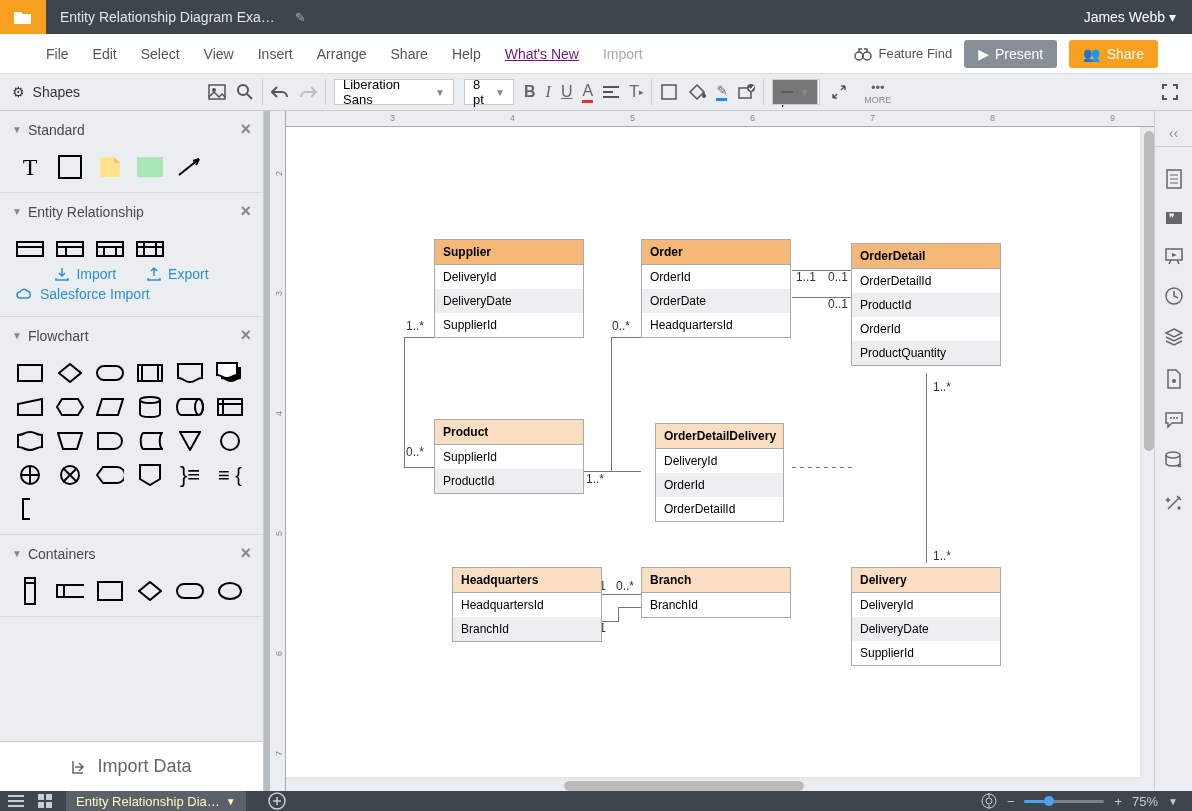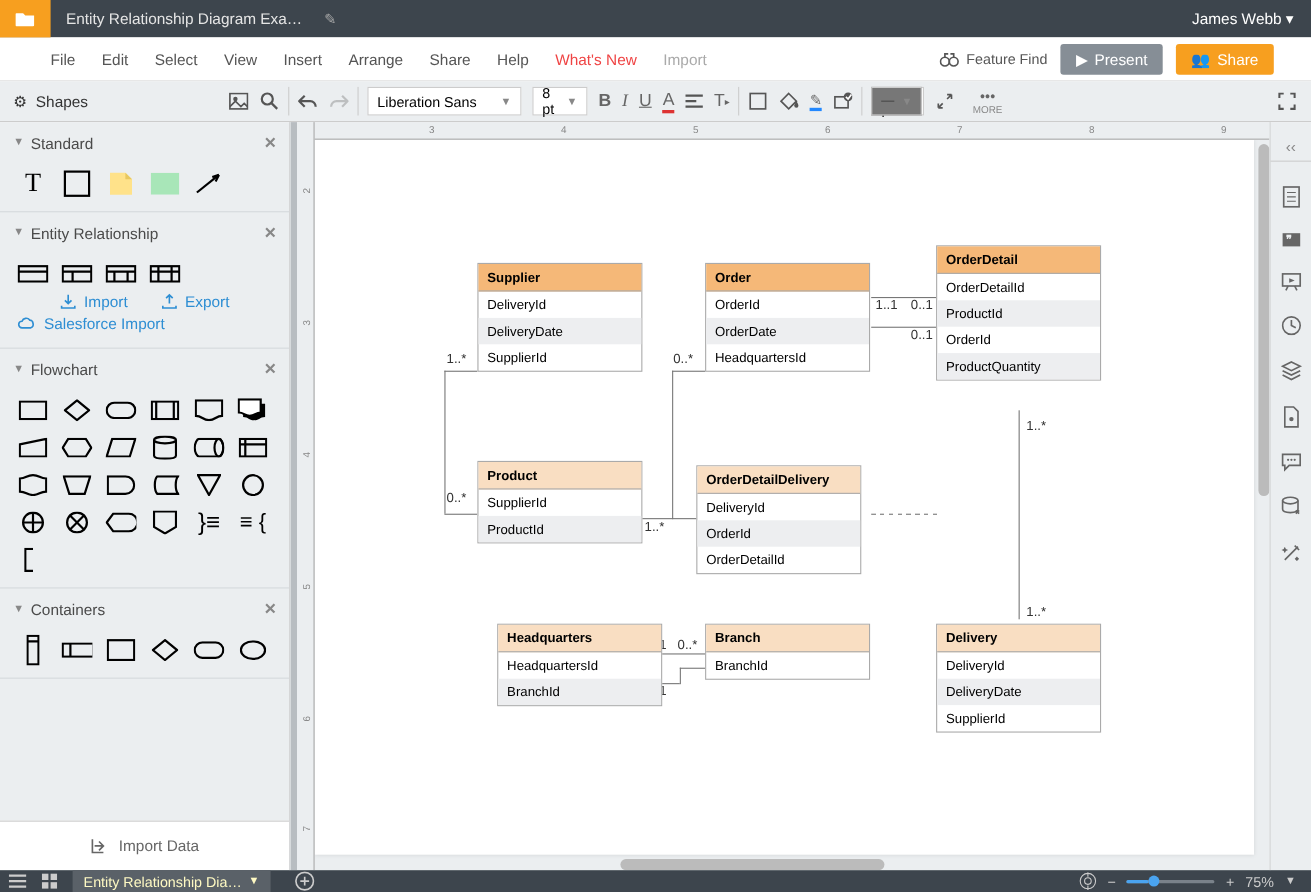--- a/index.html
+++ b/index.html
@@ -4,50 +4,50 @@
 <style>
 *{box-sizing:border-box;margin:0;padding:0;font-family:"Liberation Sans",Arial,sans-serif}
 body{background:#fff;overflow:hidden;font-size:13px}
 .title-bar{height:34px;background:#3d454d;color:#fff;display:flex;align-items:center;padding:0}
 .folder-icon{width:46px;height:34px;background:#f79f1f;display:flex;align-items:center;justify-content:center}
 .doc-title{padding:0 14px;font-size:14px;color:#e5e5e5}
 .pencil{color:#aaa;margin-left:6px}
 .user-menu{margin-left:auto;padding:0 16px;color:#fff;font-size:14px}
 .menu-bar{height:40px;background:#fff;display:flex;align-items:center;padding:0 34px;border-bottom:1px solid #ddd}
 .menu-item{padding:0 12px;color:#555;font-size:14px;cursor:pointer}
-.menu-item.link{color:#ef4444;}
+.menu-item.link{color:#701a75;text-decoration:underline}
 .menu-item.saved{color:#aaa}
 .menu-right{margin-left:auto;display:flex;align-items:center;gap:12px}
 .feature-find{color:#555;display:flex;align-items:center;gap:6px}
 .btn{height:28px;padding:0 14px;border-radius:3px;display:flex;align-items:center;gap:6px;font-size:14px;cursor:pointer;border:none}
 .btn-present{background:#868e96;color:#fff}
 .btn-share{background:#f79f1f;color:#fff}
 .toolbar{height:37px;background:#ebeef0;display:flex;align-items:center;border-bottom:1px solid #ccc}
 .shapes-label{padding:0 12px;display:flex;align-items:center;gap:8px;font-size:14px;color:#333;width:200px}
 .tb-group{display:flex;align-items:center;padding:0 8px;gap:10px}
 .tb-sep{width:1px;height:26px;background:#ccc}
 .tb-btn{color:#666;cursor:pointer;display:flex;align-items:center;justify-content:center}
 .select{background:#fff;border:1px solid #ccc;height:26px;padding:0 8px;font-size:13px;display:flex;align-items:center;gap:6px}
-.select.font{width:140px}
+.select.font{width:120px}
 .select.size{width:50px}
 .select.line{width:46px}
 .select.px{width:48px}
 .main{display:flex;height:calc(100vh - 131px)}
 .left-panel{width:264px;background:#ebeef0;overflow:auto;border-right:1px solid #ccc;display:flex;flex-direction:column}
 .panel-section{border-bottom:1px solid #d5d9dc}
 .panel-head{display:flex;align-items:center;padding:8px 12px;font-size:14px;color:#4a4a4a;cursor:pointer}
 .panel-caret{margin-right:6px;font-size:10px;color:#888}
 .panel-close{margin-left:auto;color:#888;font-size:18px;font-weight:bold}
 .panel-body{padding:8px 16px 14px}
 .shape-row{display:flex;gap:12px;flex-wrap:wrap;align-items:center}
 .shape-row + .shape-row{margin-top:12px}
 .sh{width:28px;height:22px;display:flex;align-items:center;justify-content:center}
 .link-row{display:flex;gap:30px;padding:6px 0 4px;justify-content:center}
 .link-blue{color:#2e8ed3;font-size:14px;display:flex;align-items:center;gap:6px;cursor:pointer}
-.import-data{margin-top:auto;padding:14px;text-align:left;color:#666;font-size:14px;background:#fff;border-top:1px solid #ccc;display:flex;align-items:center;justify-content:center;gap:8px}
+.import-data{margin-top:auto;padding:14px;text-align:left;color:#666;font-size:18px;background:#fff;border-top:1px solid #ccc;display:flex;align-items:center;justify-content:center;gap:8px}
 .canvas-area{flex:1;position:relative;background:#ebeef0;overflow:hidden}
 .left-scroll{width:6px;background:#b8bdc1;position:absolute;left:0;top:0;bottom:0}
 .ruler-h{position:absolute;top:0;left:16px;right:0;height:16px;background:#ebeef0;border-bottom:1px solid #aaa;z-index:5;font-size:9px;color:#888}
 .ruler-v{position:absolute;top:0;left:6px;width:16px;bottom:0;background:#ebeef0;border-right:1px solid #aaa;z-index:5;font-size:9px;color:#888}
 .tick-h{position:absolute;top:2px}
 .tick-v{position:absolute;left:4px;writing-mode:vertical-rl;transform:rotate(180deg)}
 .canvas{position:absolute;top:16px;left:22px;right:14px;bottom:14px;background:#fff;box-shadow:0 0 4px rgba(0,0,0,.1)}
 .scroll-h{position:absolute;bottom:0;left:300px;width:240px;height:10px;background:#bbb;border-radius:5px}
 .scroll-v{position:absolute;right:0;top:20px;bottom:auto;width:10px;height:320px;background:#bbb;border-radius:5px}
 .entity{position:absolute;border:1px solid #aaa;background:#fff;font-size:12px}
@@ -583,35 +583,35 @@
         <div class="entity-row">SupplierId</div>
       </div>
 
       <div class="entity" style="left:355px;top:112px;width:150px">
         <div class="entity-head orange">Order</div>
         <div class="entity-row">OrderId</div>
         <div class="entity-row alt">OrderDate</div>
         <div class="entity-row">HeadquartersId</div>
       </div>
 
-      <div class="entity" style="left:565px;top:96px;width:150px">
+      <div class="entity" style="left:565px;top:116px;width:150px">
         <div class="entity-head orange">OrderDetail</div>
         <div class="entity-row">OrderDetailId</div>
         <div class="entity-row alt">ProductId</div>
         <div class="entity-row">OrderId</div>
         <div class="entity-row alt">ProductQuantity</div>
       </div>
 
       <div class="entity" style="left:148px;top:292px;width:150px">
         <div class="entity-head peach">Product</div>
         <div class="entity-row">SupplierId</div>
         <div class="entity-row alt">ProductId</div>
       </div>
 
-      <div class="entity" style="left:347px;top:296px;width:150px">
+      <div class="entity" style="left:369px;top:296px;width:129px">
         <div class="entity-head peach">OrderDetailDelivery</div>
         <div class="entity-row">DeliveryId</div>
         <div class="entity-row alt">OrderId</div>
         <div class="entity-row">OrderDetailId</div>
       </div>
 
       <div class="entity" style="left:166px;top:440px;width:150px">
         <div class="entity-head peach">Headquarters</div>
         <div class="entity-row">HeadquartersId</div>
         <div class="entity-row alt">BranchId</div>

